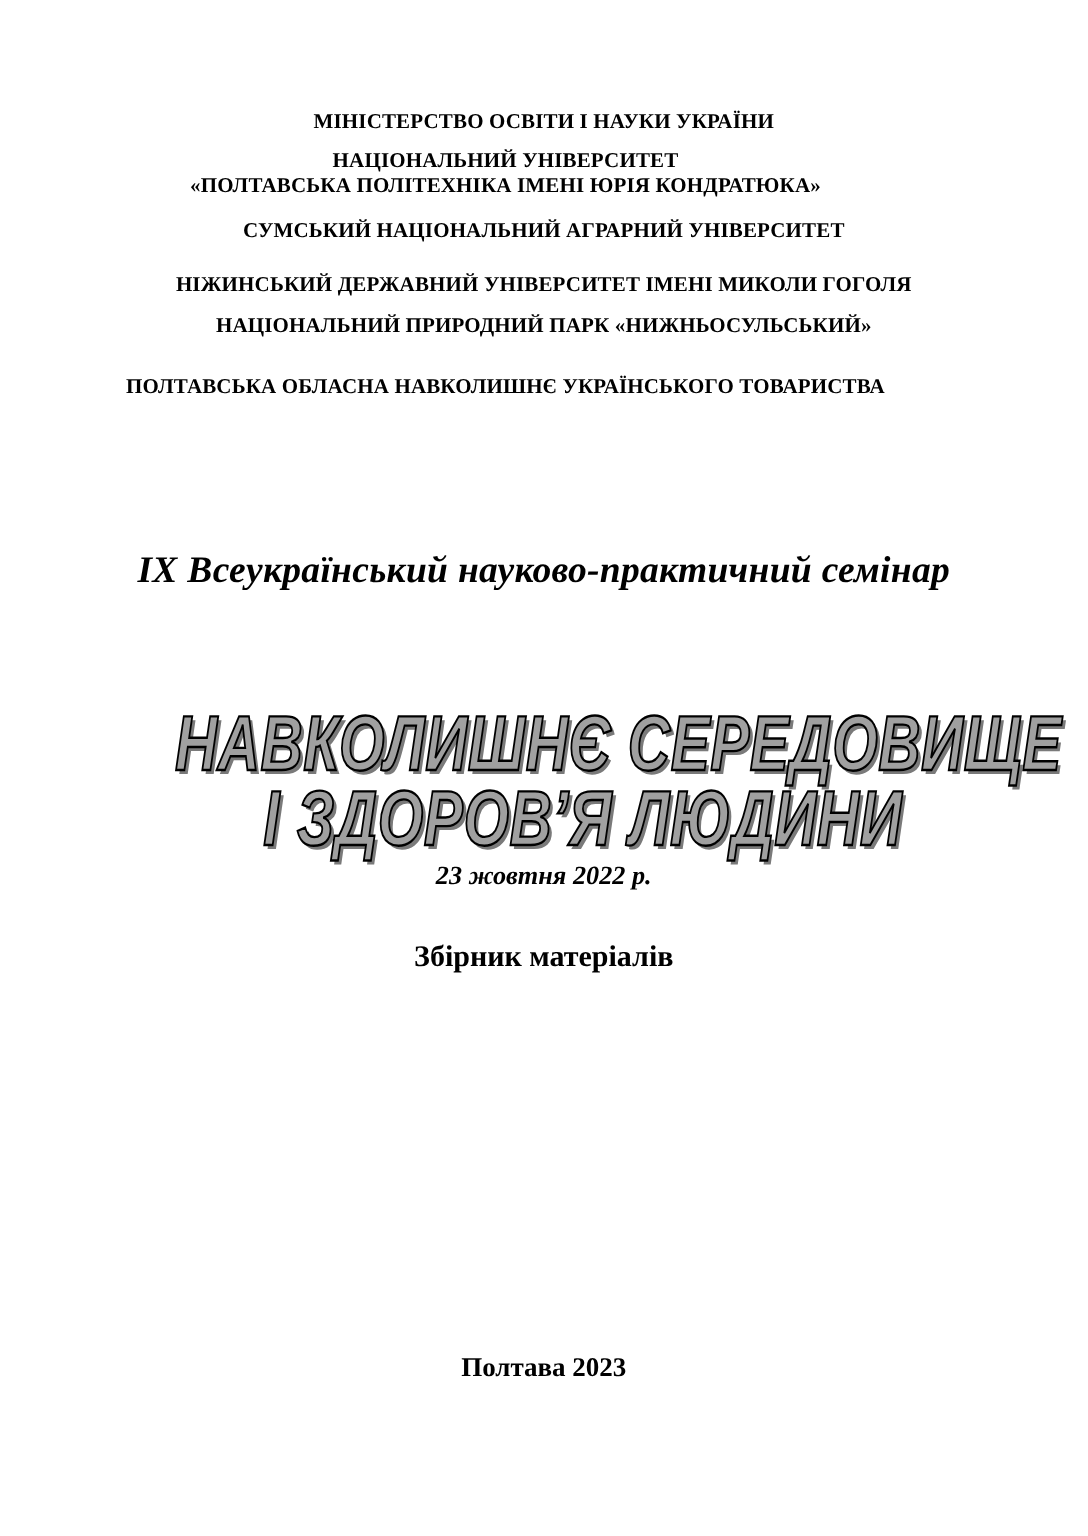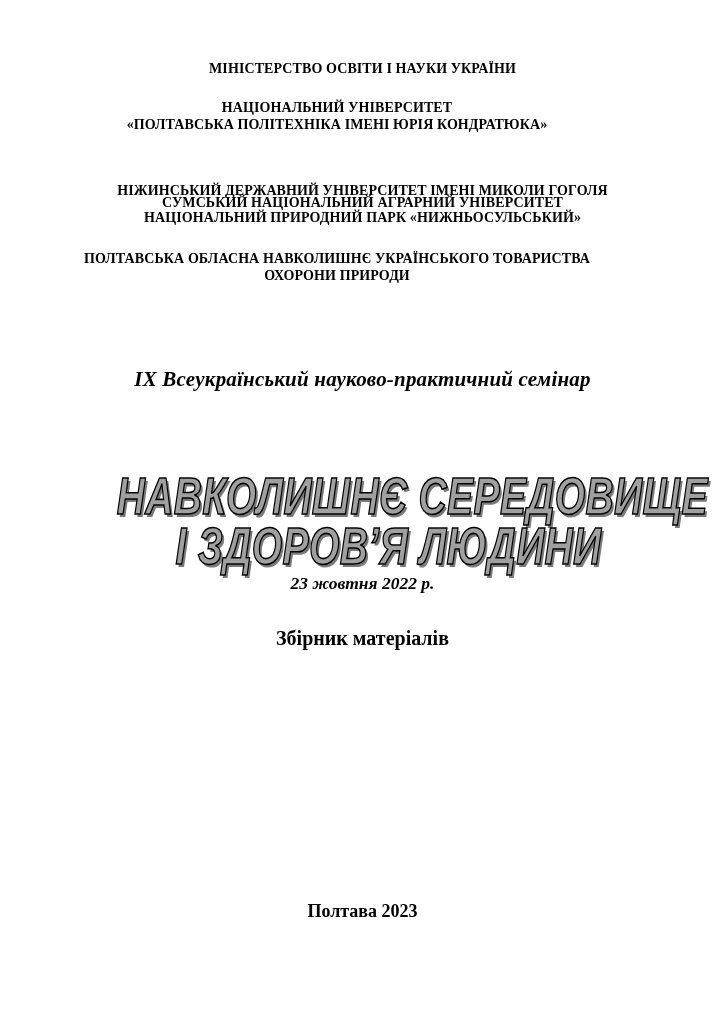--- a/index.html
+++ b/index.html
@@ -25,28 +25,28 @@
     color:var(--text);
     white-space:nowrap;
   }
   .doc-block{
     position:absolute;left:0;width:674px;
     text-align:center;font-weight:700;
     color:var(--text);
   }
   .org{font-size:14px;line-height:16.5px;letter-spacing:0.1px;}
   .org-line{white-space:nowrap;}
-  .pos-ministry{top:61px;font-family:Liberation Serif, serif;}
+  .pos-ministry{top:74px;font-family:Liberation Serif, serif;}
   .pos-university{top:100px;}
-  .pos-sumy{top:147px;margin-top:48px;}
+  .pos-sumy{top:147px;}
   .pos-nizhyn{top:183px;}
   .pos-park{top:210px;}
   .pos-society{top:251px;}
   .seminar{
-    top:367px;font-size:21px;font-style:italic;letter-spacing:0.2px;
+    top:367px;font-size:25px;font-style:italic;letter-spacing:0.2px;
   }
   .wordart{
     position:absolute;left:0;width:725px;top:455px;
     text-align:center;
     font-family:"Liberation Sans",sans-serif;
     font-weight:700;font-style:italic;
     font-size:52px;line-height:50px;
   }
   .wordart-line{
     display:block;white-space:nowrap;
@@ -74,21 +74,20 @@
   </div>
 
   <div class="doc-line org pos-sumy">СУМСЬКИЙ НАЦІОНАЛЬНИЙ АГРАРНИЙ УНІВЕРСИТЕТ</div>
 
   <div class="doc-line org pos-nizhyn">НІЖИНСЬКИЙ ДЕРЖАВНИЙ УНІВЕРСИТЕТ ІМЕНІ МИКОЛИ ГОГОЛЯ</div>
 
   <div class="doc-line org pos-park">НАЦІОНАЛЬНИЙ ПРИРОДНИЙ ПАРК «НИЖНЬОСУЛЬСЬКИЙ»</div>
 
   <div class="doc-block org pos-society">
     <div class="org-line">ПОЛТАВСЬКА ОБЛАСНА НАВКОЛИШНЄ УКРАЇНСЬКОГО ТОВАРИСТВА</div>
-    <div class="org-line">ОХОРОНИ ПРИРОДИ</div>
   </div>
 
   <div class="doc-line seminar">IX Всеукраїнський науково-практичний семінар</div>
 
   <h1 class="wordart" style="margin:16px;font-weight:700;">
     <span class="wordart-line">НАВКОЛИШНЄ СЕРЕДОВИЩЕ</span>
     <span class="wordart-line">І ЗДОРОВ’Я ЛЮДИНИ</span>
   </h1>
 
   <div class="doc-line date">23 жовтня 2022 р.</div>

